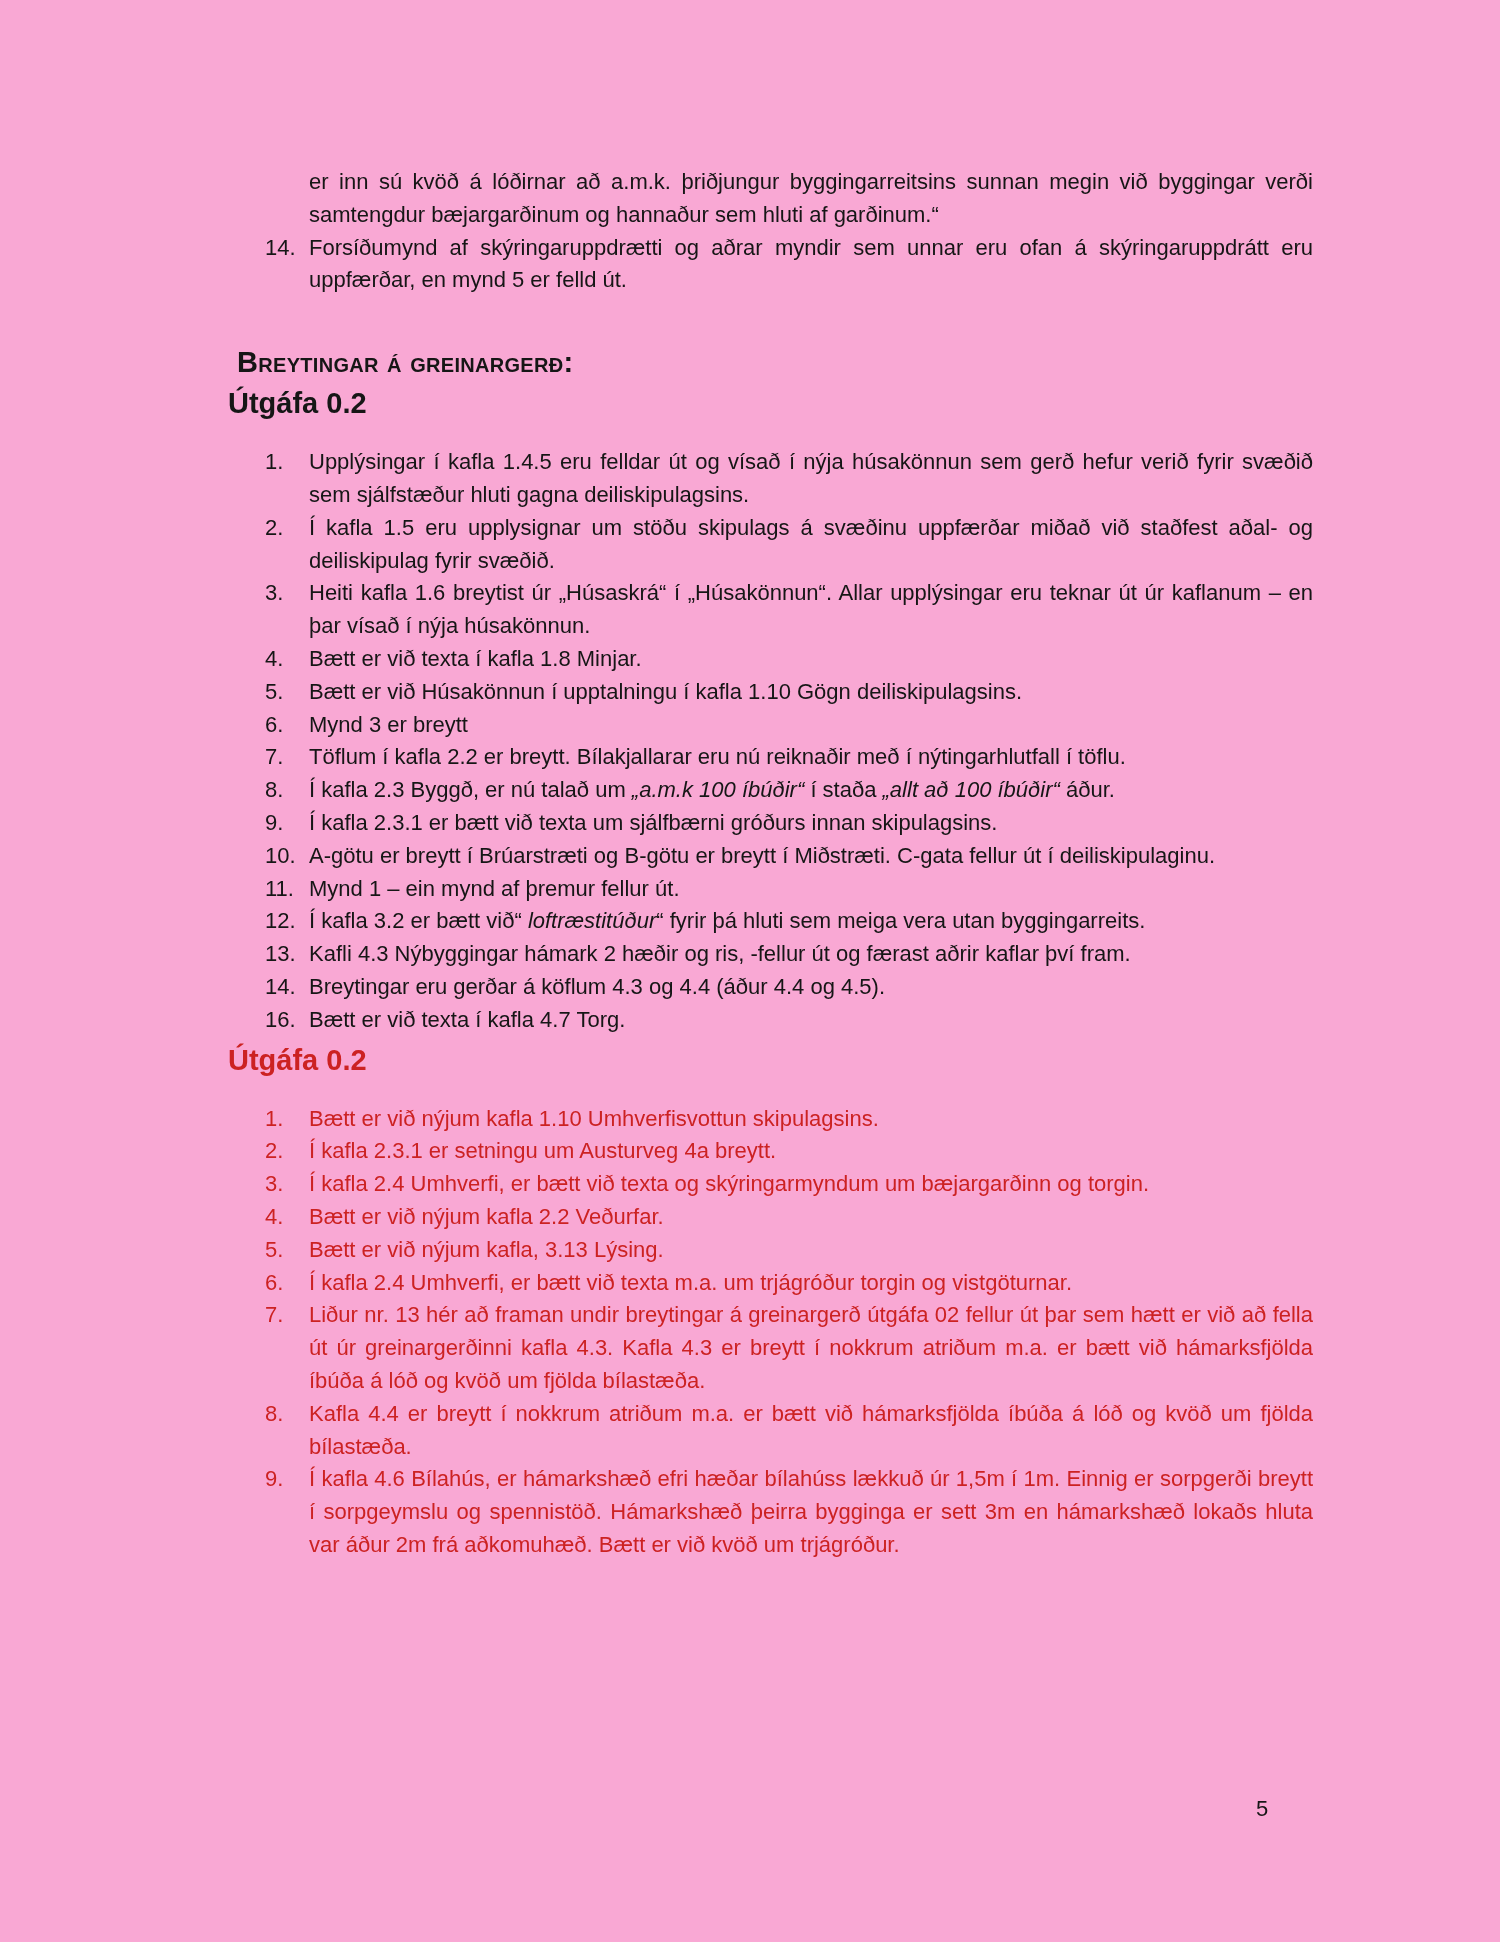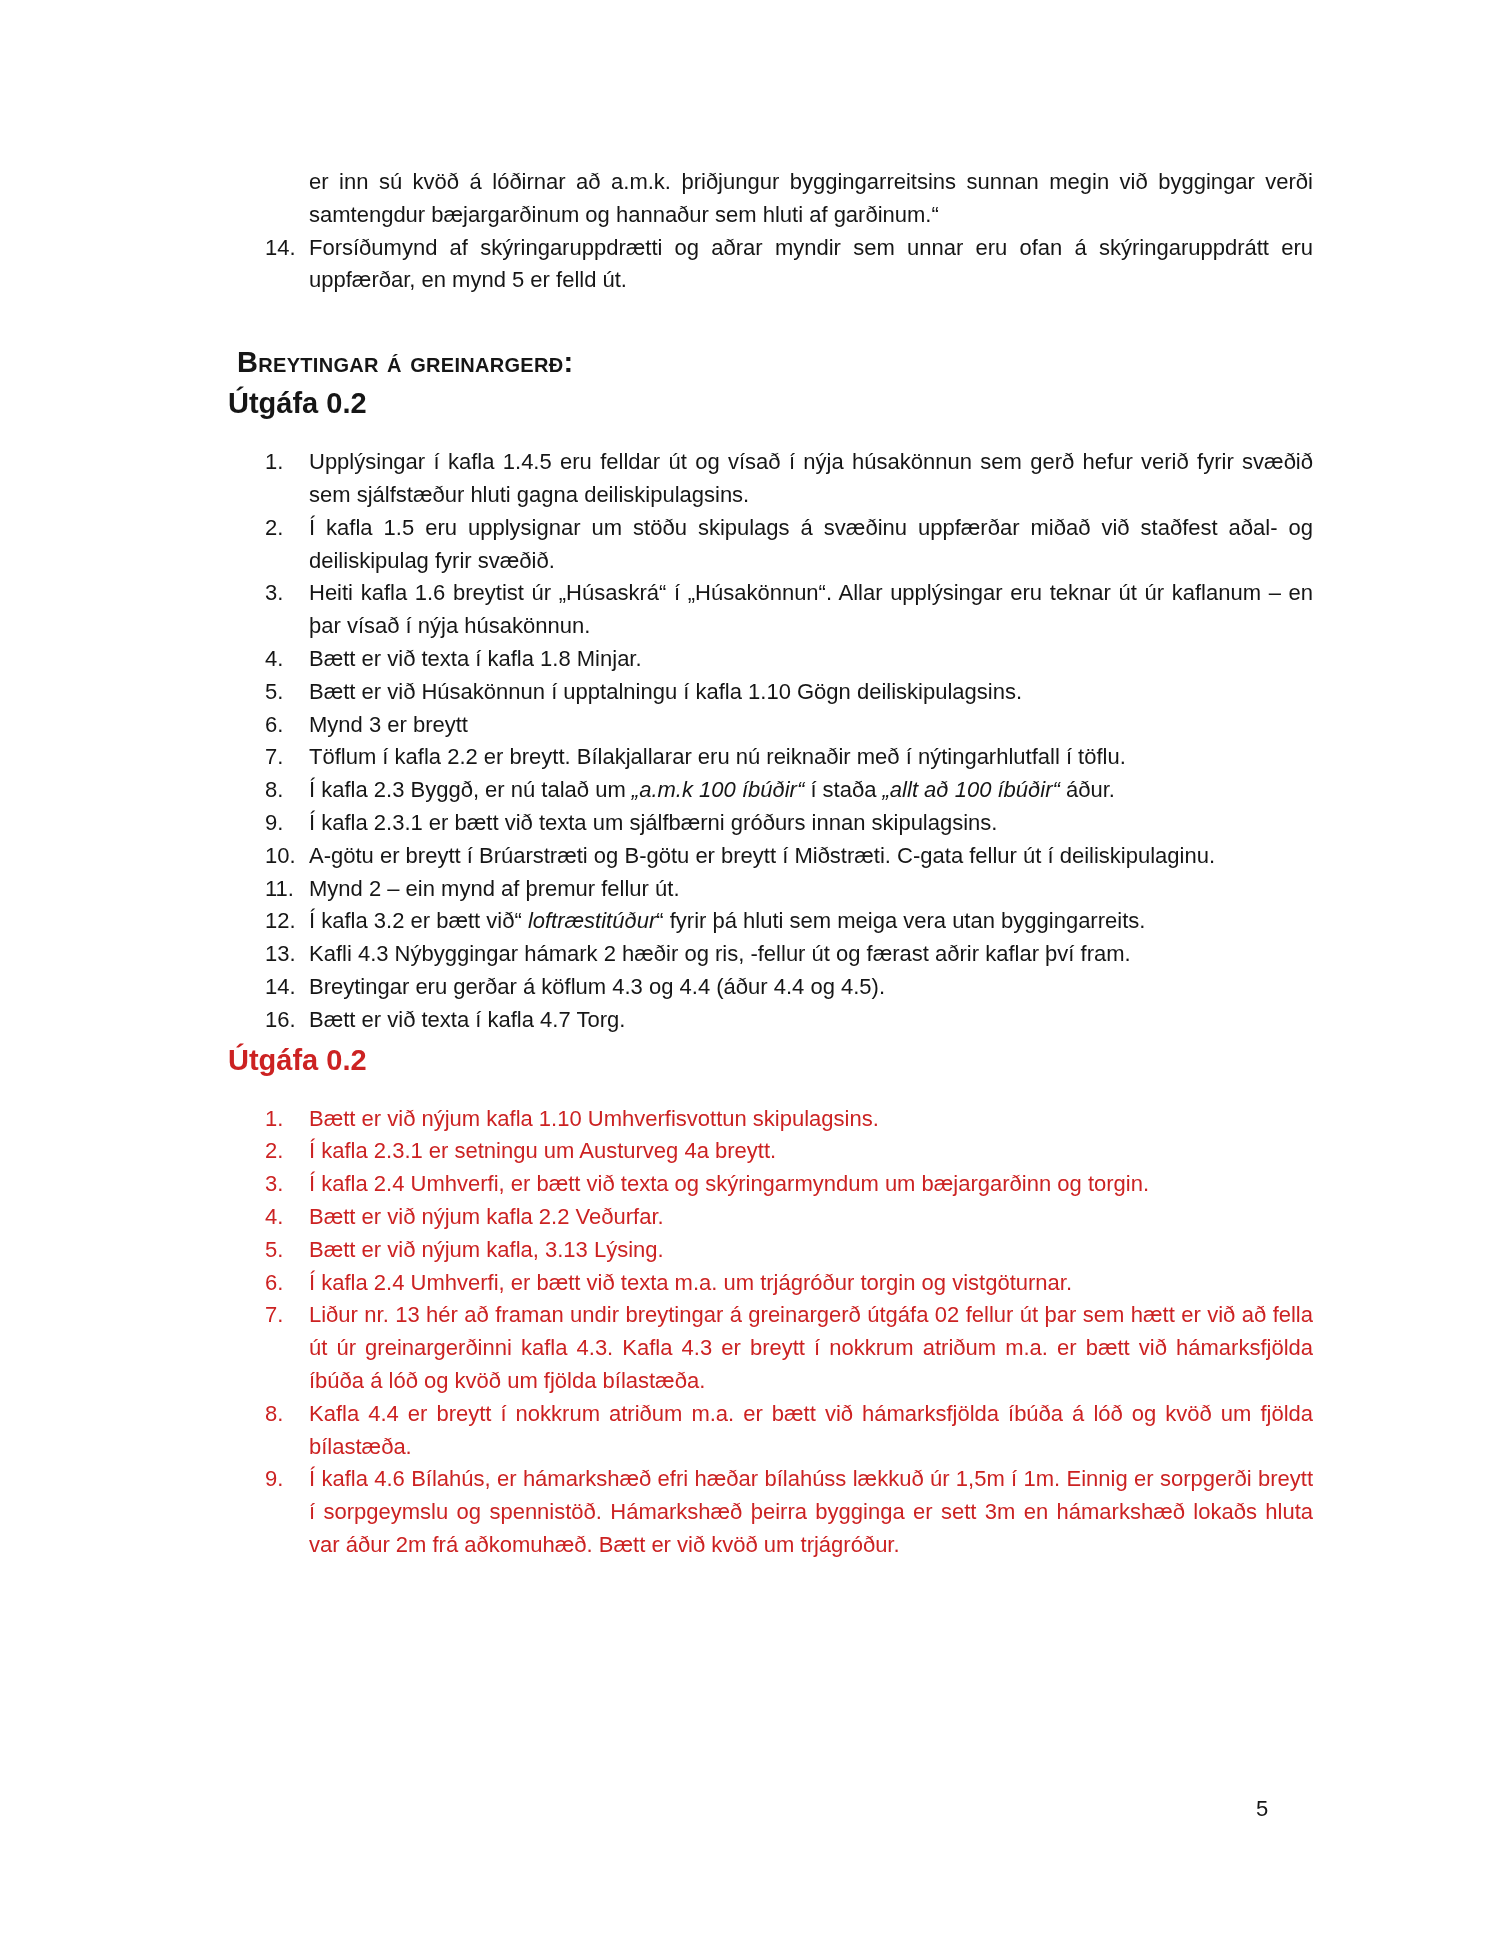--- a/index.html
+++ b/index.html
@@ -1,20 +1,20 @@
 <!DOCTYPE html>
 <html lang="is" style="--accent-red: #cc2222;"><head>
 <meta charset="utf-8">
 <style>
   html,body{margin:0;padding:0;background:#e8e8e8;}
   .page{
     position:relative;
     width:1500px;height:1942px;
     margin:0 auto;
-    background:#ffffff;
+    background:#f9a8d4;
     font-family:"Liberation Sans",sans-serif;
     color:#161616;
     overflow:hidden;
   }
   .content{
     position:absolute;
     left:228px;top:166px;
     width:1085px;
   }
   .body-text{
@@ -86,21 +86,21 @@
         <li><span class="num">1.</span><span><span>Upplýsingar í kafla 1.4.5 eru felldar út og vísað í nýja húsakönnun sem gerð hefur verið fyrir svæðið sem sjálfstæður hluti gagna deiliskipulagsins.</span></span></li>
         <li><span class="num">2.</span><span><span>Í kafla 1.5 eru upplysignar um stöðu skipulags á svæðinu uppfærðar miðað við staðfest aðal- og deiliskipulag fyrir svæðið.</span></span></li>
         <li><span class="num">3.</span><span><span>Heiti kafla 1.6 breytist úr „Húsaskrá“ í „Húsakönnun“. Allar upplýsingar eru teknar út úr kaflanum – en þar vísað í nýja húsakönnun.</span></span></li>
         <li><span class="num">4.</span><span><span>Bætt er við texta í kafla 1.8 Minjar.</span></span></li>
         <li><span class="num">5.</span><span><span>Bætt er við Húsakönnun í upptalningu í kafla 1.10 Gögn deiliskipulagsins.</span></span></li>
         <li><span class="num">6.</span><span><span>Mynd 3 er breytt</span></span></li>
         <li><span class="num">7.</span><span><span>Töflum í kafla 2.2 er breytt. Bílakjallarar eru nú reiknaðir með í nýtingarhlutfall í töflu.</span></span></li>
         <li><span class="num">8.</span><span><span>Í kafla 2.3 Byggð, er nú talað um </span><em>„a.m.k 100 íbúðir“</em><span> í staða </span><em>„allt að 100 íbúðir“</em><span> áður.</span></span></li>
         <li><span class="num">9.</span><span><span>Í kafla 2.3.1 er bætt við texta um sjálfbærni gróðurs innan skipulagsins.</span></span></li>
         <li><span class="num">10.</span><span><span>A-götu er breytt í Brúarstræti og B-götu er breytt í Miðstræti. C-gata fellur út í deiliskipulaginu.</span></span></li>
-        <li><span class="num">11.</span><span><span>Mynd 2 – ein mynd af þremur fellur út.</span></span></li>
+        <li><span class="num">11.</span><span><span>Mynd 1 – ein mynd af þremur fellur út.</span></span></li>
         <li><span class="num">12.</span><span><span>Í kafla 3.2 er bætt við“ </span><em>loftræstitúður</em><span>“ fyrir þá hluti sem meiga vera utan byggingarreits.</span></span></li>
         <li><span class="num">13.</span><span><span>Kafli 4.3 Nýbyggingar hámark 2 hæðir og ris, -fellur út og færast aðrir kaflar því fram.</span></span></li>
         <li><span class="num">14.</span><span><span>Breytingar eru gerðar á köflum 4.3 og 4.4 (áður 4.4 og 4.5).</span></span></li>
         <li><span class="num">16.</span><span><span>Bætt er við texta í kafla 4.7 Torg.</span></span></li>
       </ol>
 
     <div class="version red">Útgáfa 0.2</div>
     <ol class="changes red">
         <li><span class="num">1.</span><span><span>Bætt er við nýjum kafla 1.10 Umhverfisvottun skipulagsins.</span></span></li>
         <li><span class="num">2.</span><span><span>Í kafla 2.3.1 er setningu um Austurveg 4a breytt.</span></span></li>

